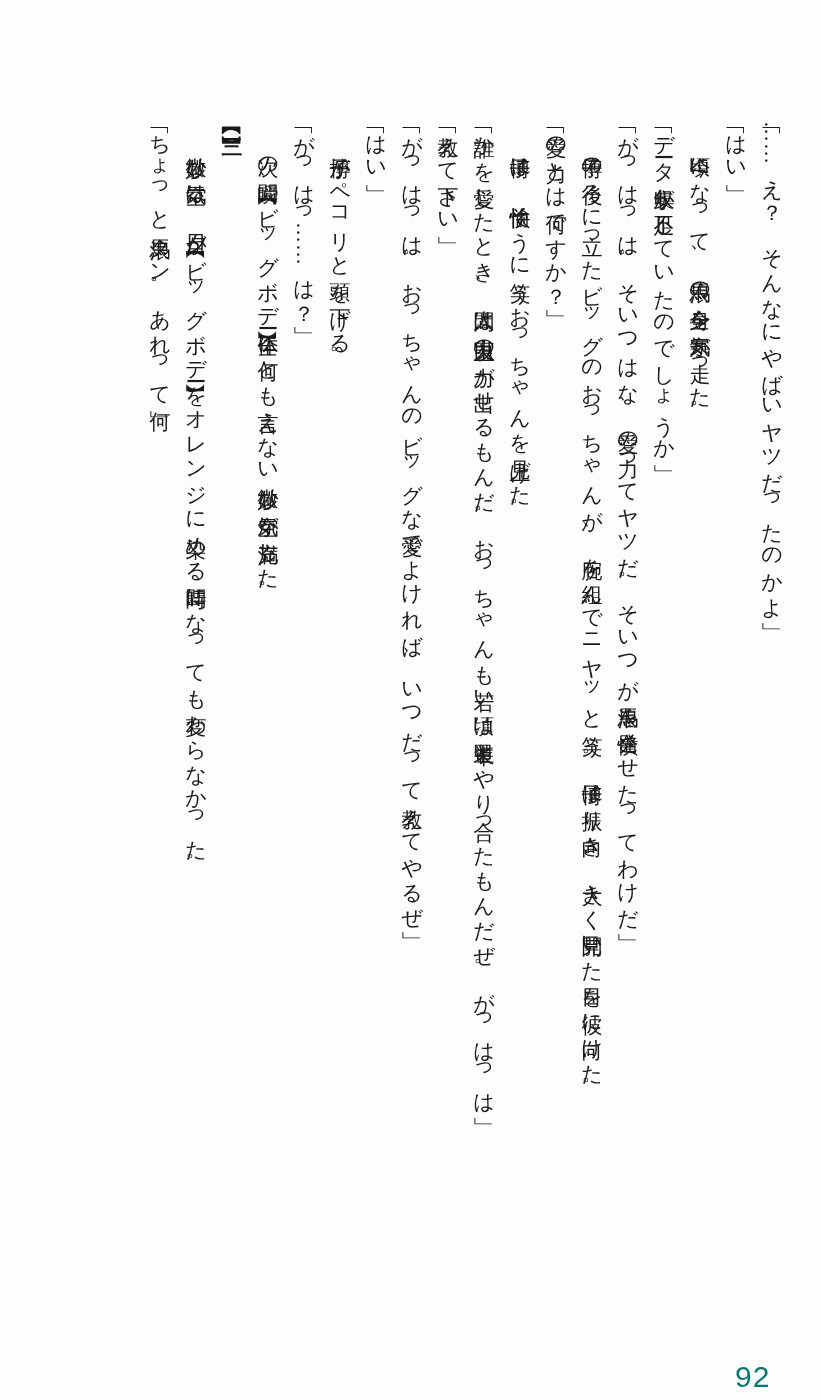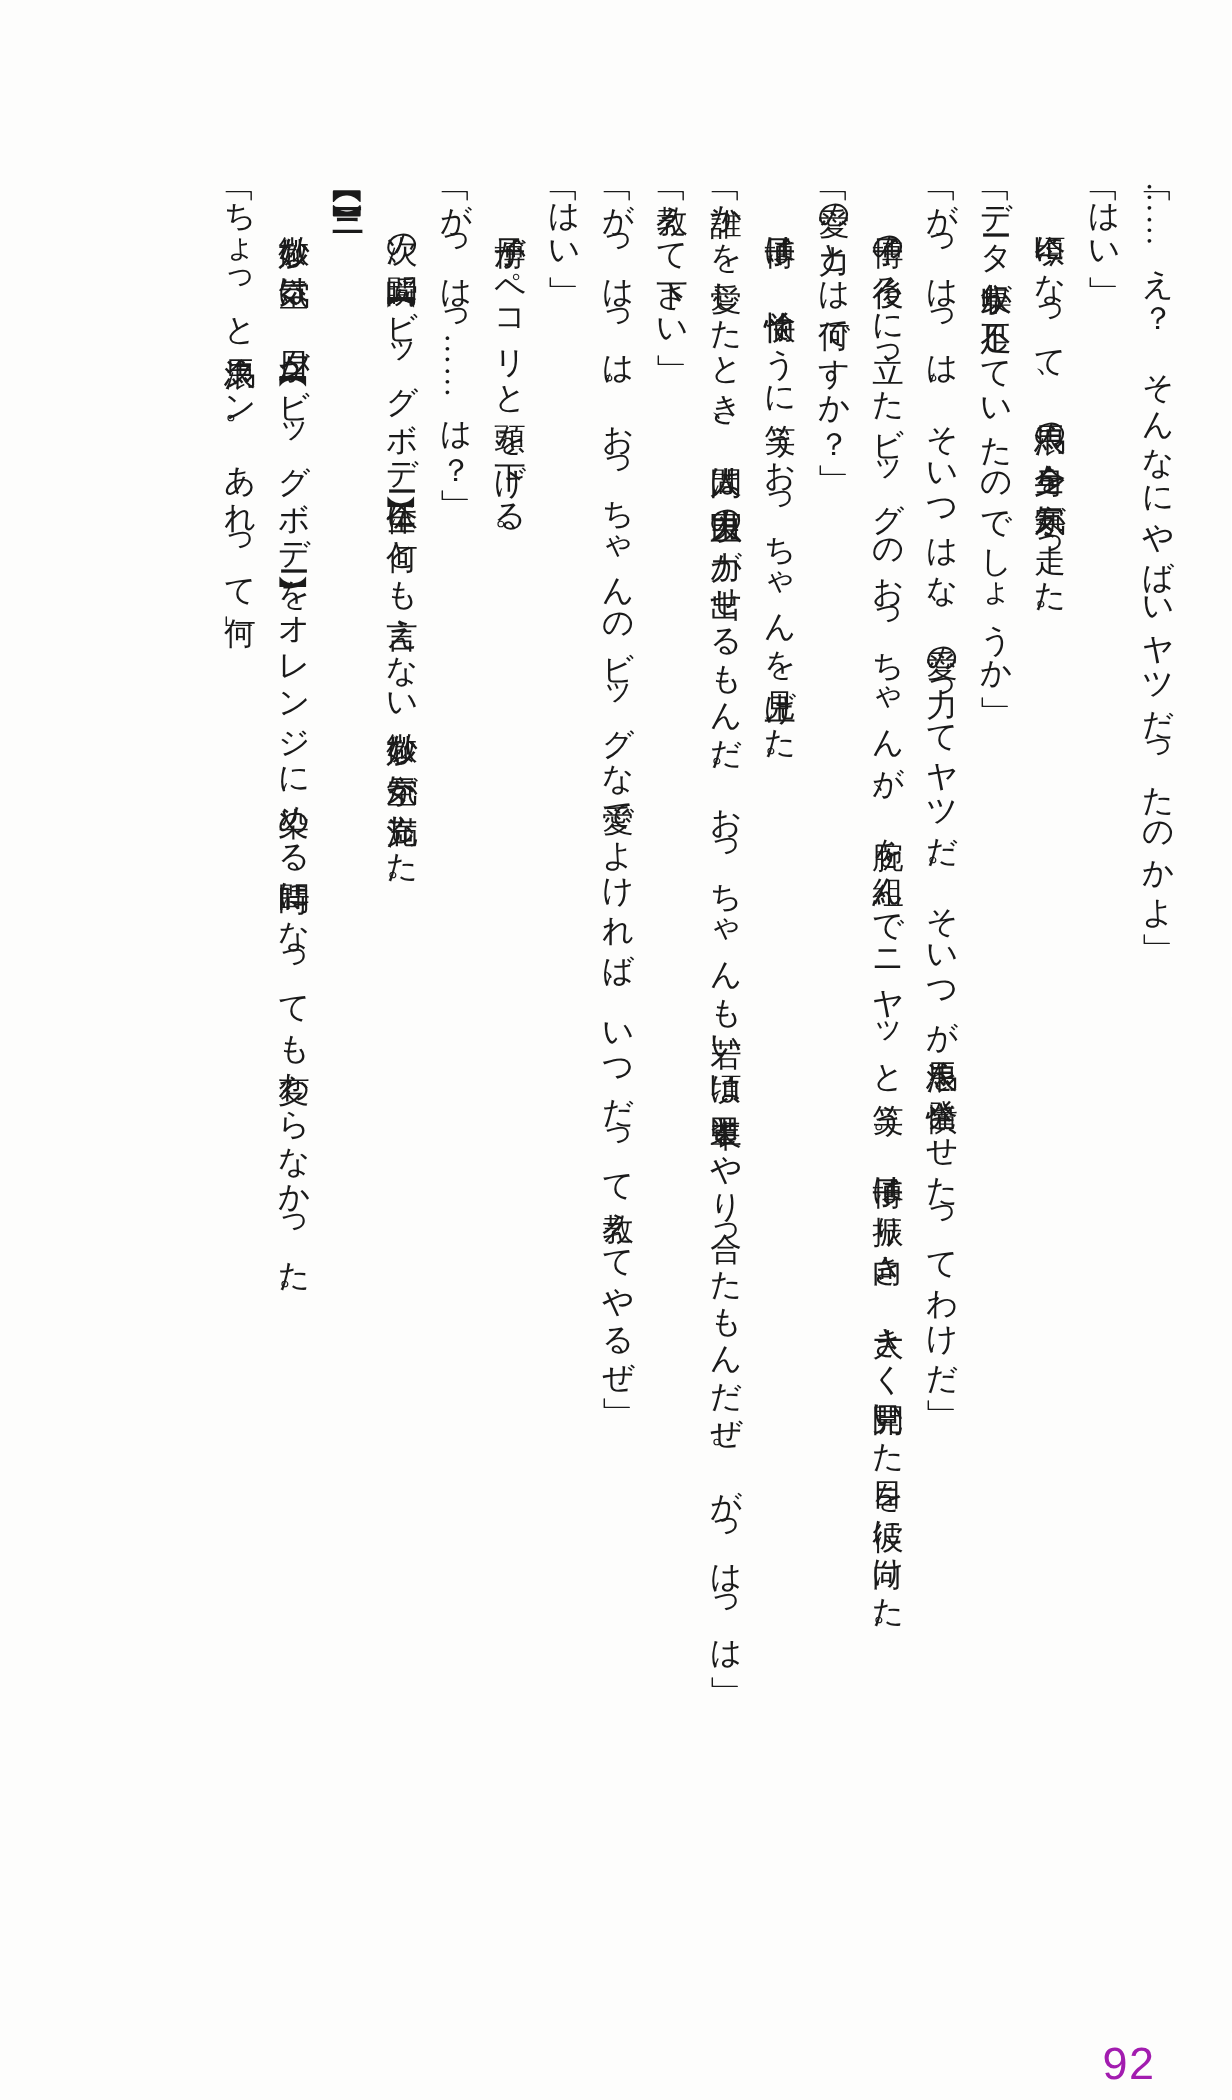--- a/index.html
+++ b/index.html
@@ -42,21 +42,21 @@
     text-indent: 3.8em;      
     line-height: 36px;
   }
   .page-number {
     position: absolute;
     left: 735px;
     top: 1360px;
     font-family: "Liberation Sans", "DejaVu Sans", sans-serif;
     font-size: 30px;
     letter-spacing: 1px;
-    color: #a21caf;
+    color: #0f766e;
   }
 </style>
 </head>
 <body>
 
 <div class="page">
 
   <div class="text-block">
     <p>「……え？　そんなにやばいヤツだったのかよ」</p>
     <p>「はい」</p>

